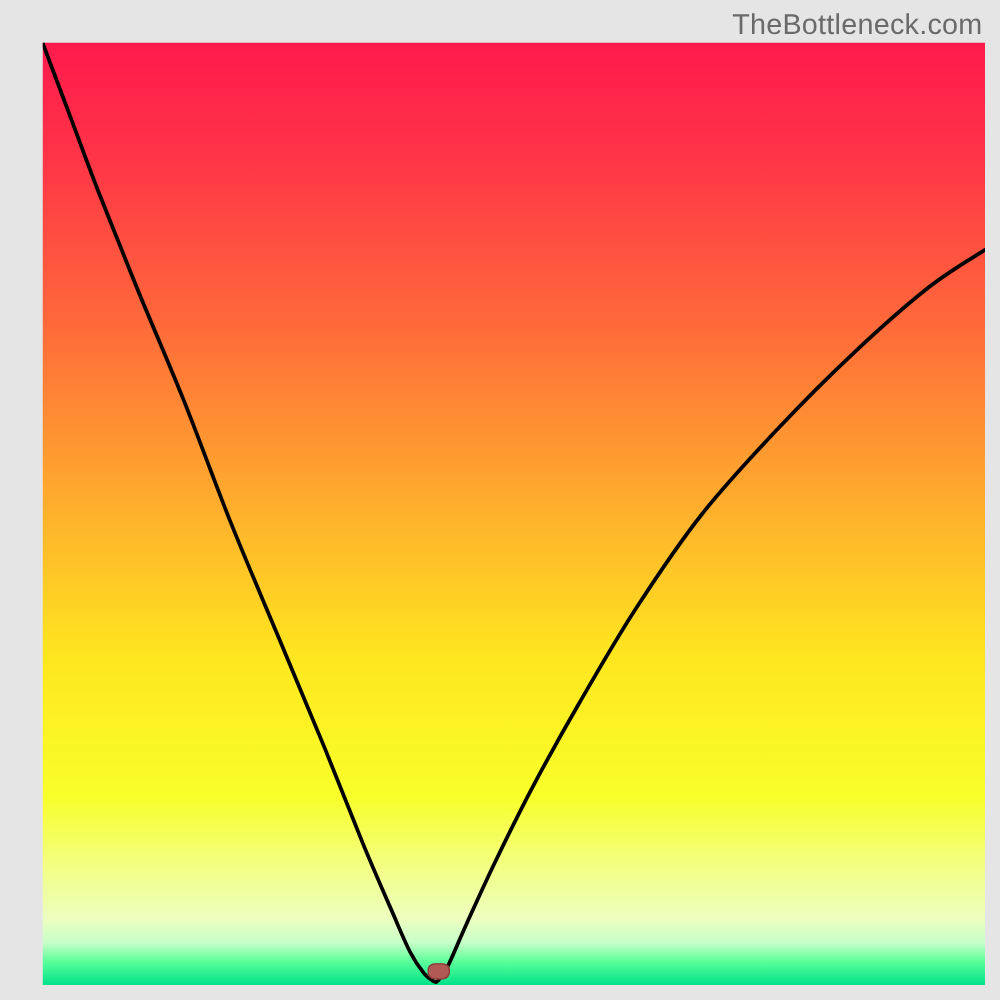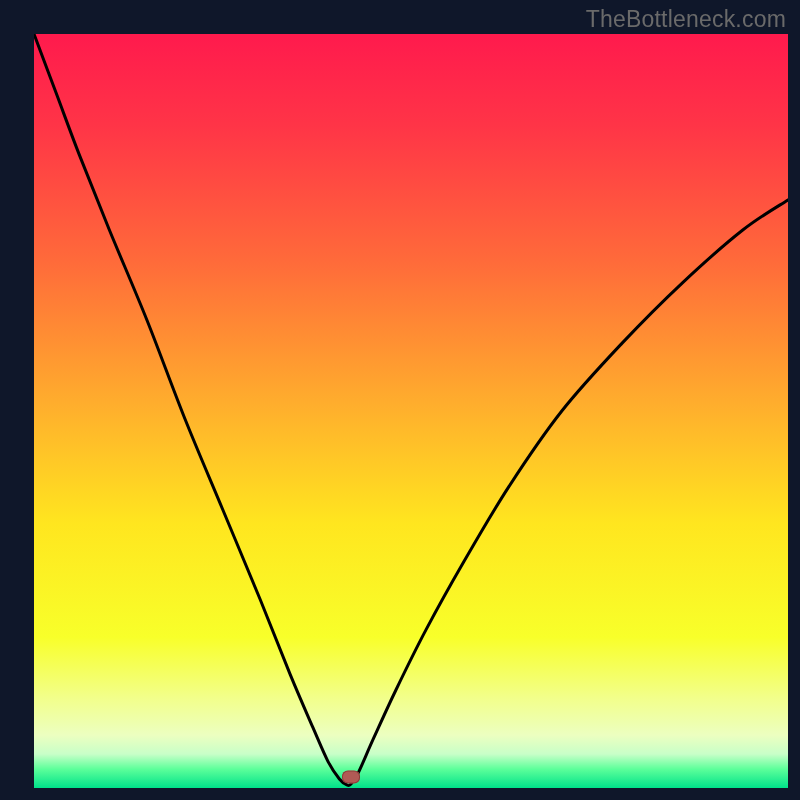--- a/index.html
+++ b/index.html
@@ -10,21 +10,21 @@
     background: #000;
     overflow: hidden;
     font-family: Arial, Helvetica, sans-serif;
   }
   .frame {
     position: absolute;
     left: 0;
     top: 0;
     width: 800px;
     height: 800px;
-    background: #0f172a;
+    background: #e5e5e5;
   }
   .plot-area {
     position: absolute;
     left: 34px;
     top: 34px;
     width: 754px;
     height: 754px;
     overflow: hidden;
   }
   .gradient {

